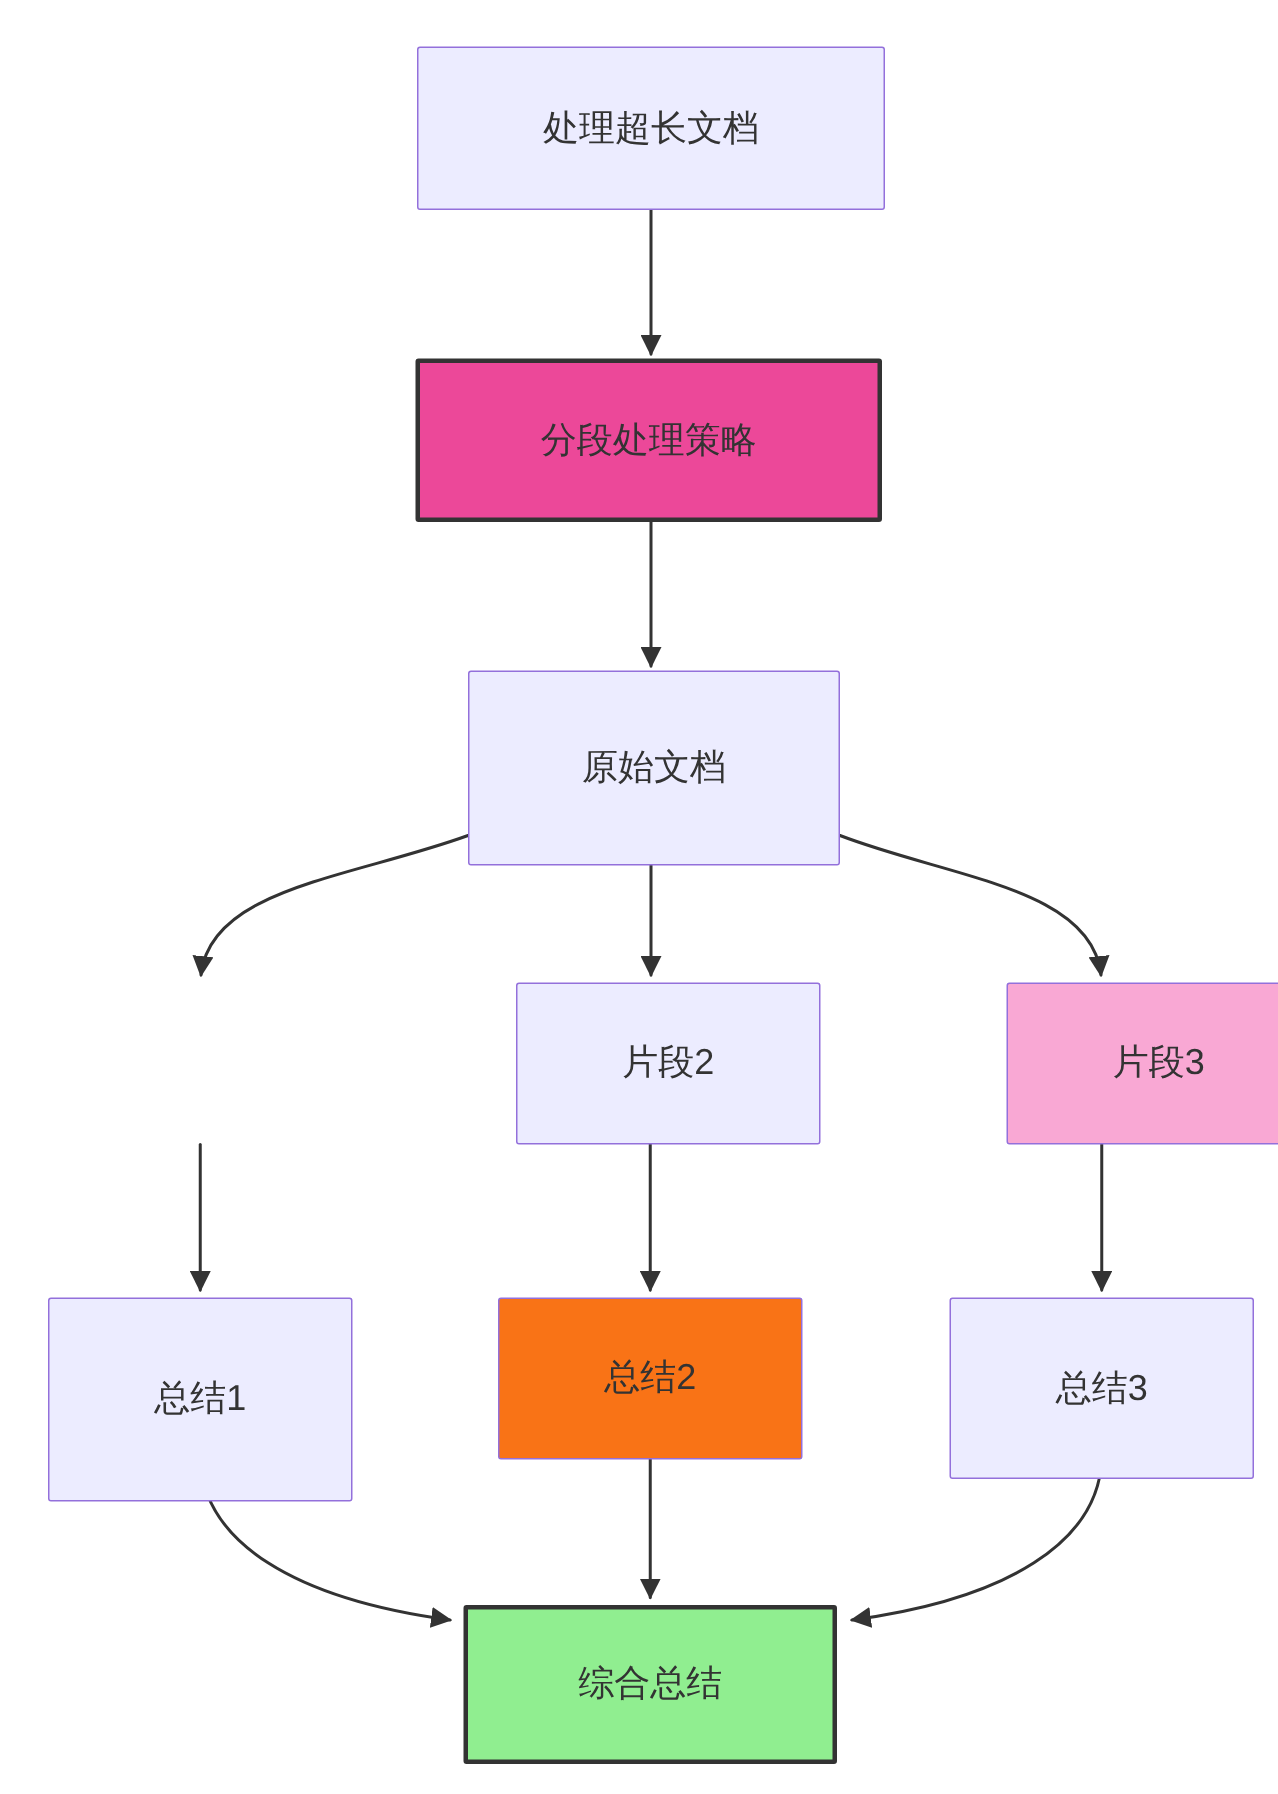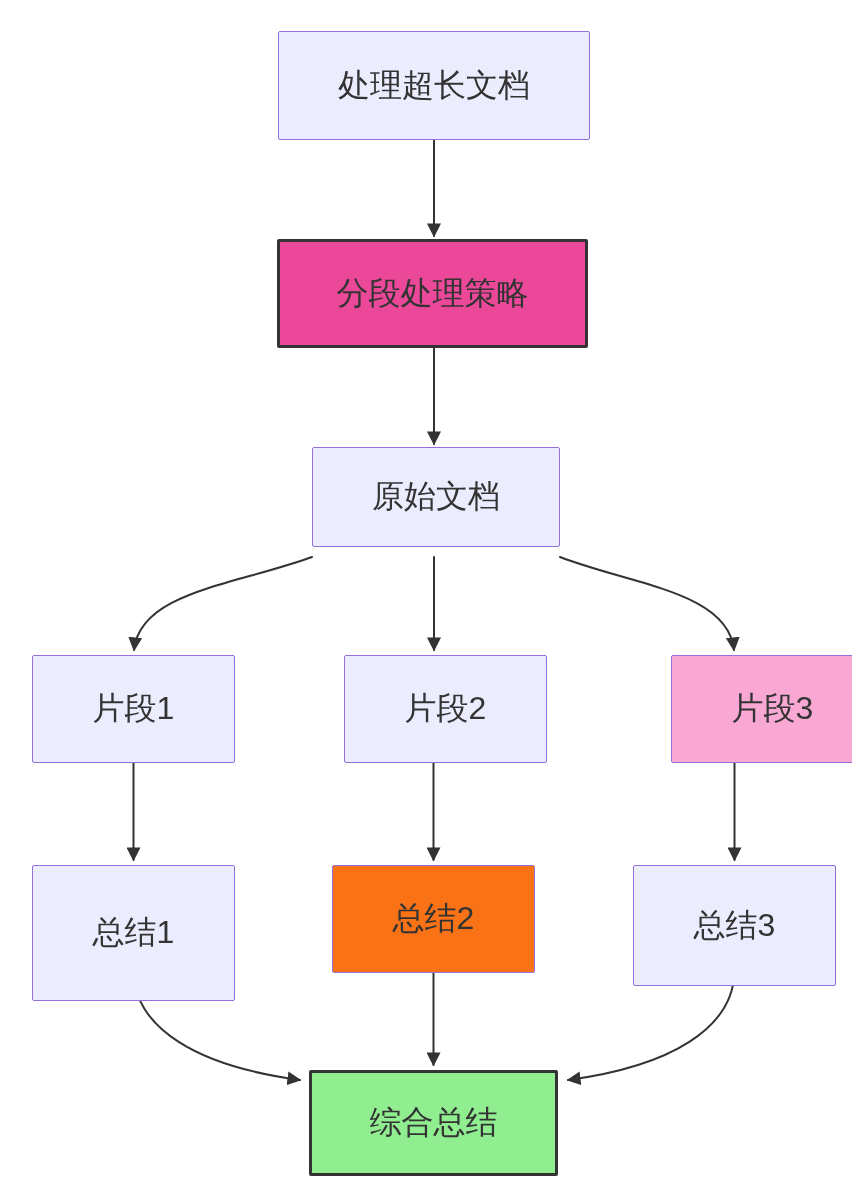--- a/index.html
+++ b/index.html
@@ -27,34 +27,34 @@
     stroke-width: 2;
     stroke-linecap: round;
     stroke-linejoin: round;
   }
   .node {
     position: absolute;
     box-sizing: border-box;
     display: flex;
     align-items: center;
     justify-content: center;
-    font-size: 32px;
+    font-size: 24px;
     line-height: 1.3;
     border-style: solid;
     border-width: 1.5px;
     border-radius: 2px;
     text-align: center;
   }
   .node.emphasis {
     border-width: 3px;
   }
   
   #node-a  { left: 278px; top: 31px;   width: 312px; height: 109px; }
   #node-b  { left: 277px; top: 239px;  width: 311px; height: 109px; }
-  #node-c  { left: 312px; top: 447px;  width: 248px; height: 100px; }
+  #node-c  { left: 312px; top: 447px;  width: 248px; height: 130px; }
   #node-d1 { left: 32px;  top: 655px;  width: 203px; height: 108px; }
   #node-d2 { left: 332px; top: 655px;  width: 203px; height: 108px; margin-left: 12px; }
   #node-d3 { left: 633px; top: 655px;  width: 203px; height: 108px; }
   #node-e1 { left: 32px;  top: 865px;  width: 203px; height: 136px; }
   #node-e2 { left: 332px; top: 865px;  width: 203px; height: 108px; }
   #node-e3 { left: 633px; top: 865px;  width: 203px; height: 121px; }
   #node-f  { left: 309px; top: 1070px; width: 249px; height: 106px; }
 </style>
 </head>
 <body>
@@ -85,23 +85,20 @@
   </div>
 
   <div id="node-b" class="node emphasis" style="background-color: #ec4899; border-color: rgb(51, 51, 51);">
     <span>分段处理策略</span>
   </div>
 
   <div id="node-c" class="node" style="background-color: rgb(236, 236, 255); border-color: rgb(147, 112, 219);">
     <span>原始文档</span>
   </div>
 
-  <div id="node-d1" class="node" style="background-color: rgb(236, 236, 255); border-color: rgb(147, 112, 219);">
-    <span>片段1</span>
-  </div>
 
   <div id="node-d2" class="node" style="background-color: rgb(236, 236, 255); border-color: rgb(147, 112, 219);">
     <span>片段2</span>
   </div>
 
   <div id="node-d3" class="node" style="background-color: #f9a8d4; border-color: rgb(147, 112, 219); margin-left: 38px;">
     <span>片段3</span>
   </div>
 
   <div id="node-e1" class="node" style="background-color: rgb(236, 236, 255); border-color: rgb(147, 112, 219);">

